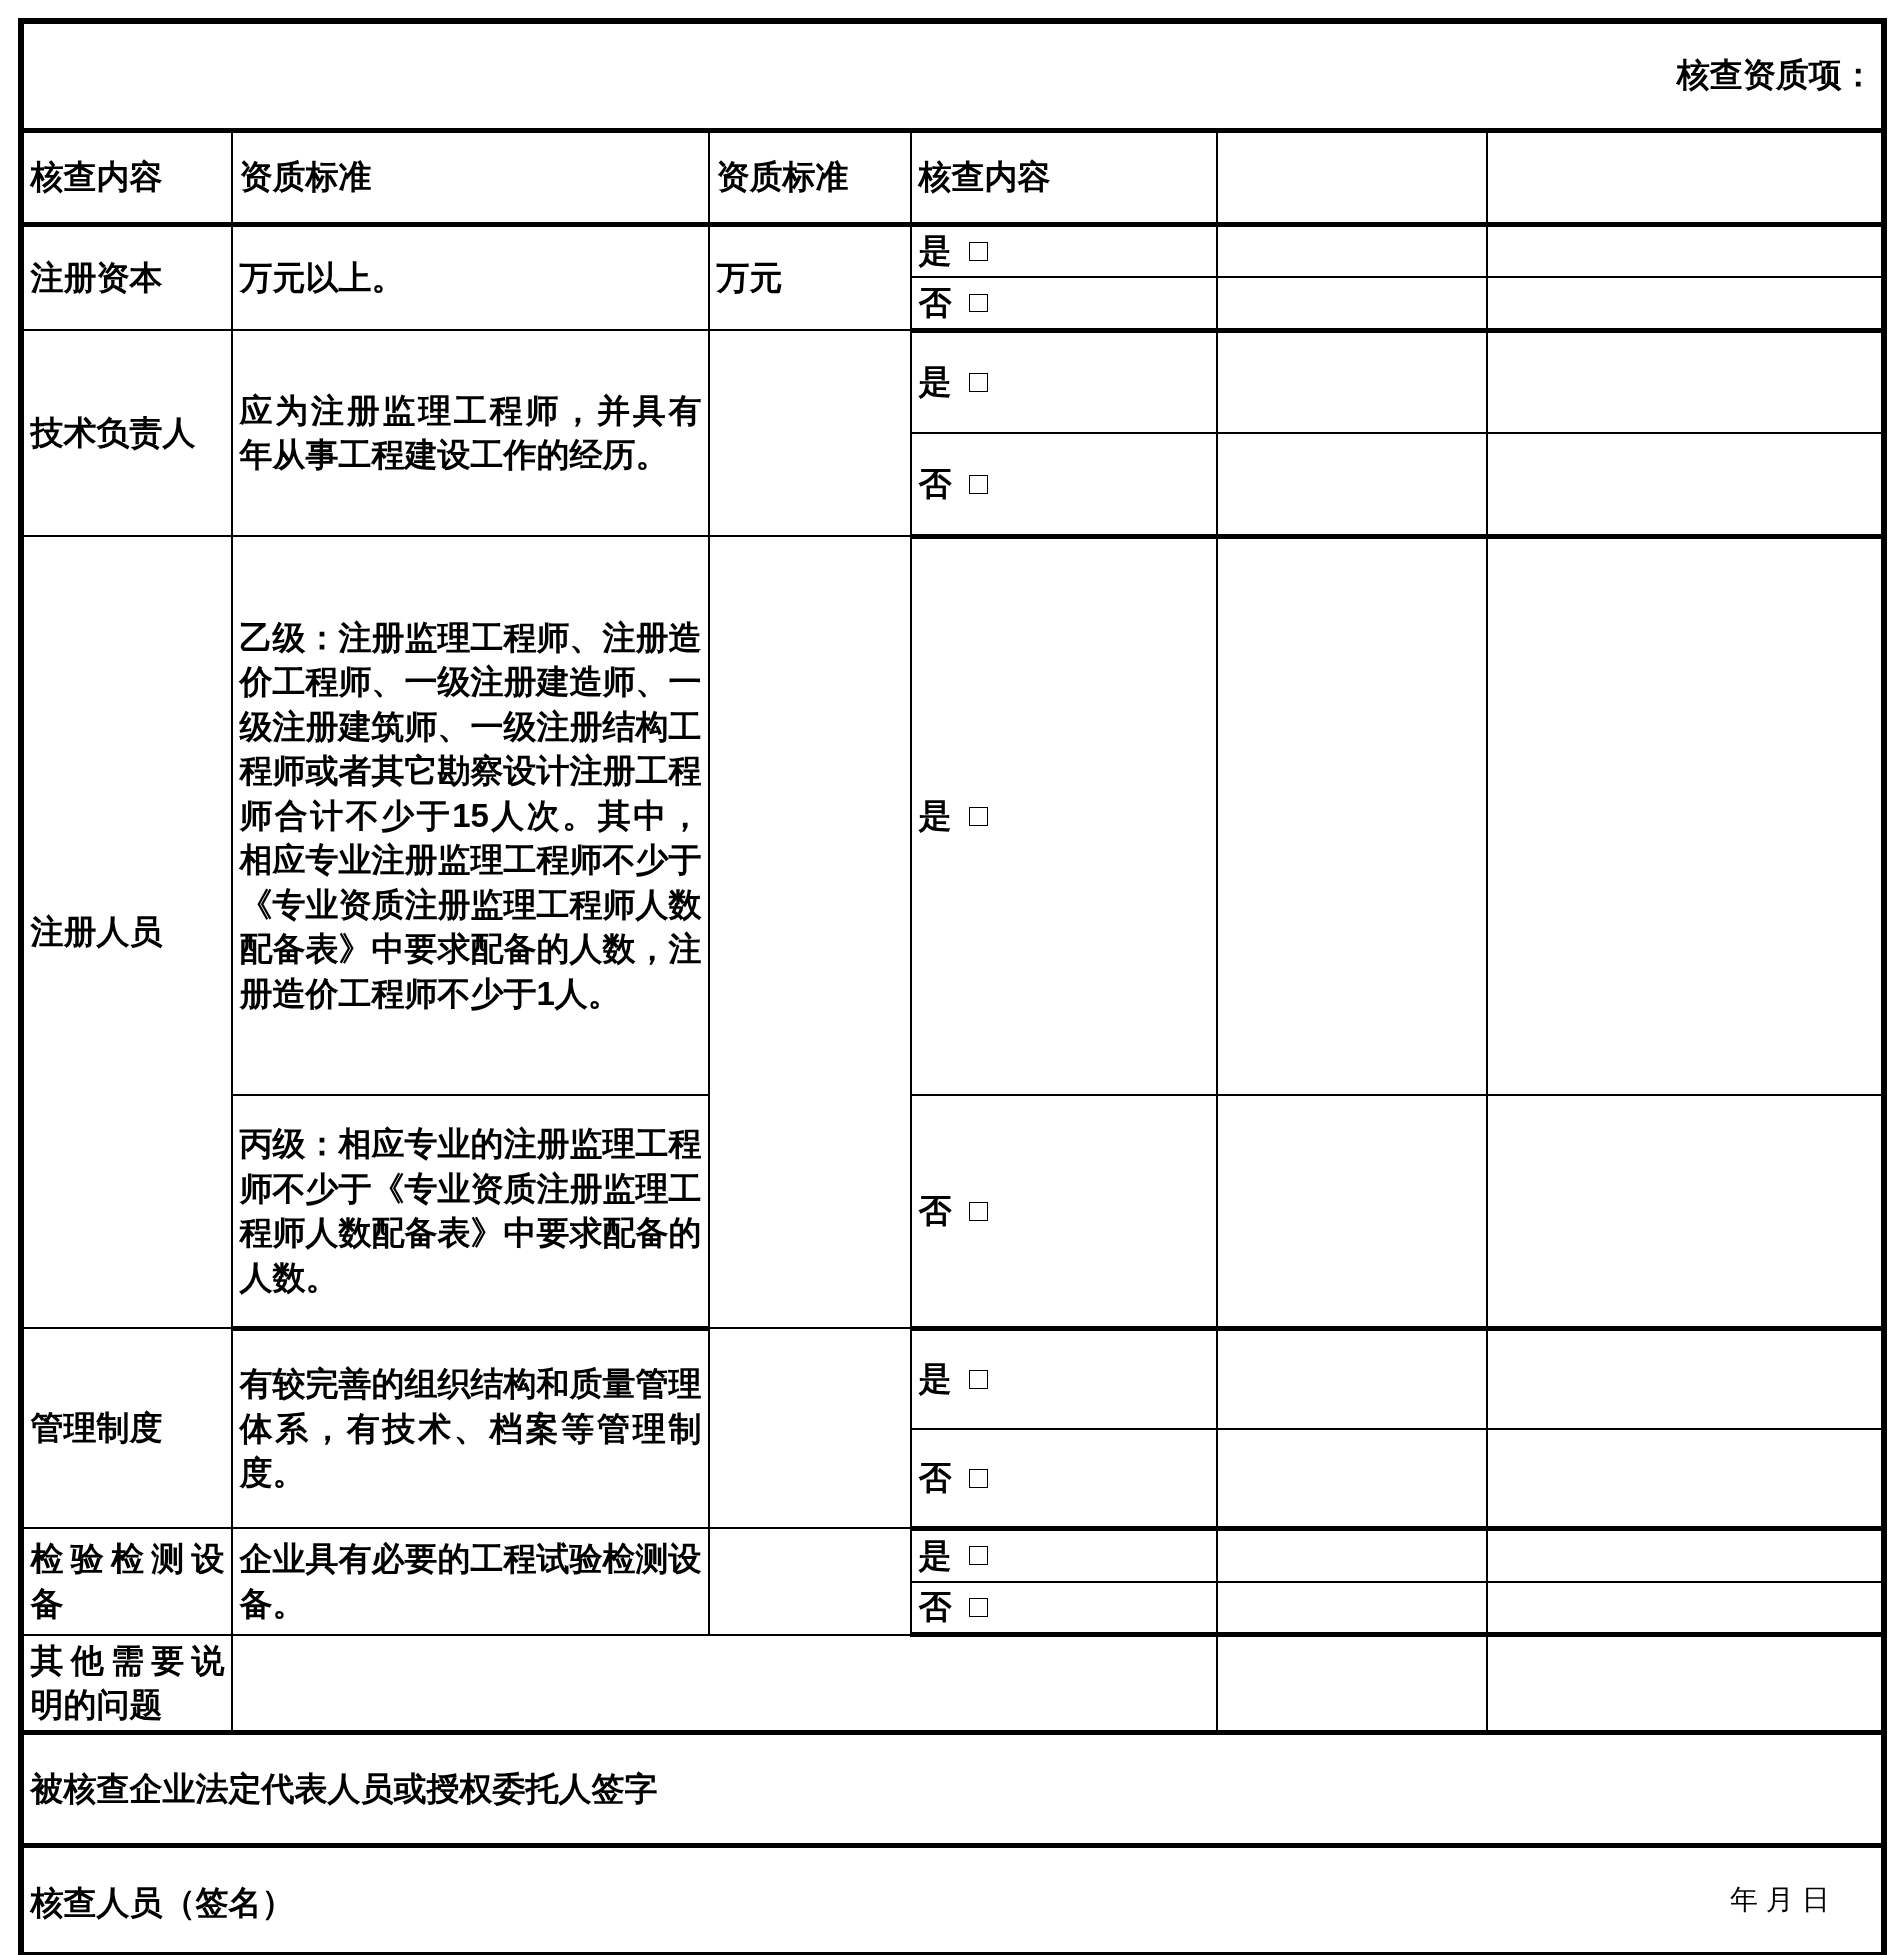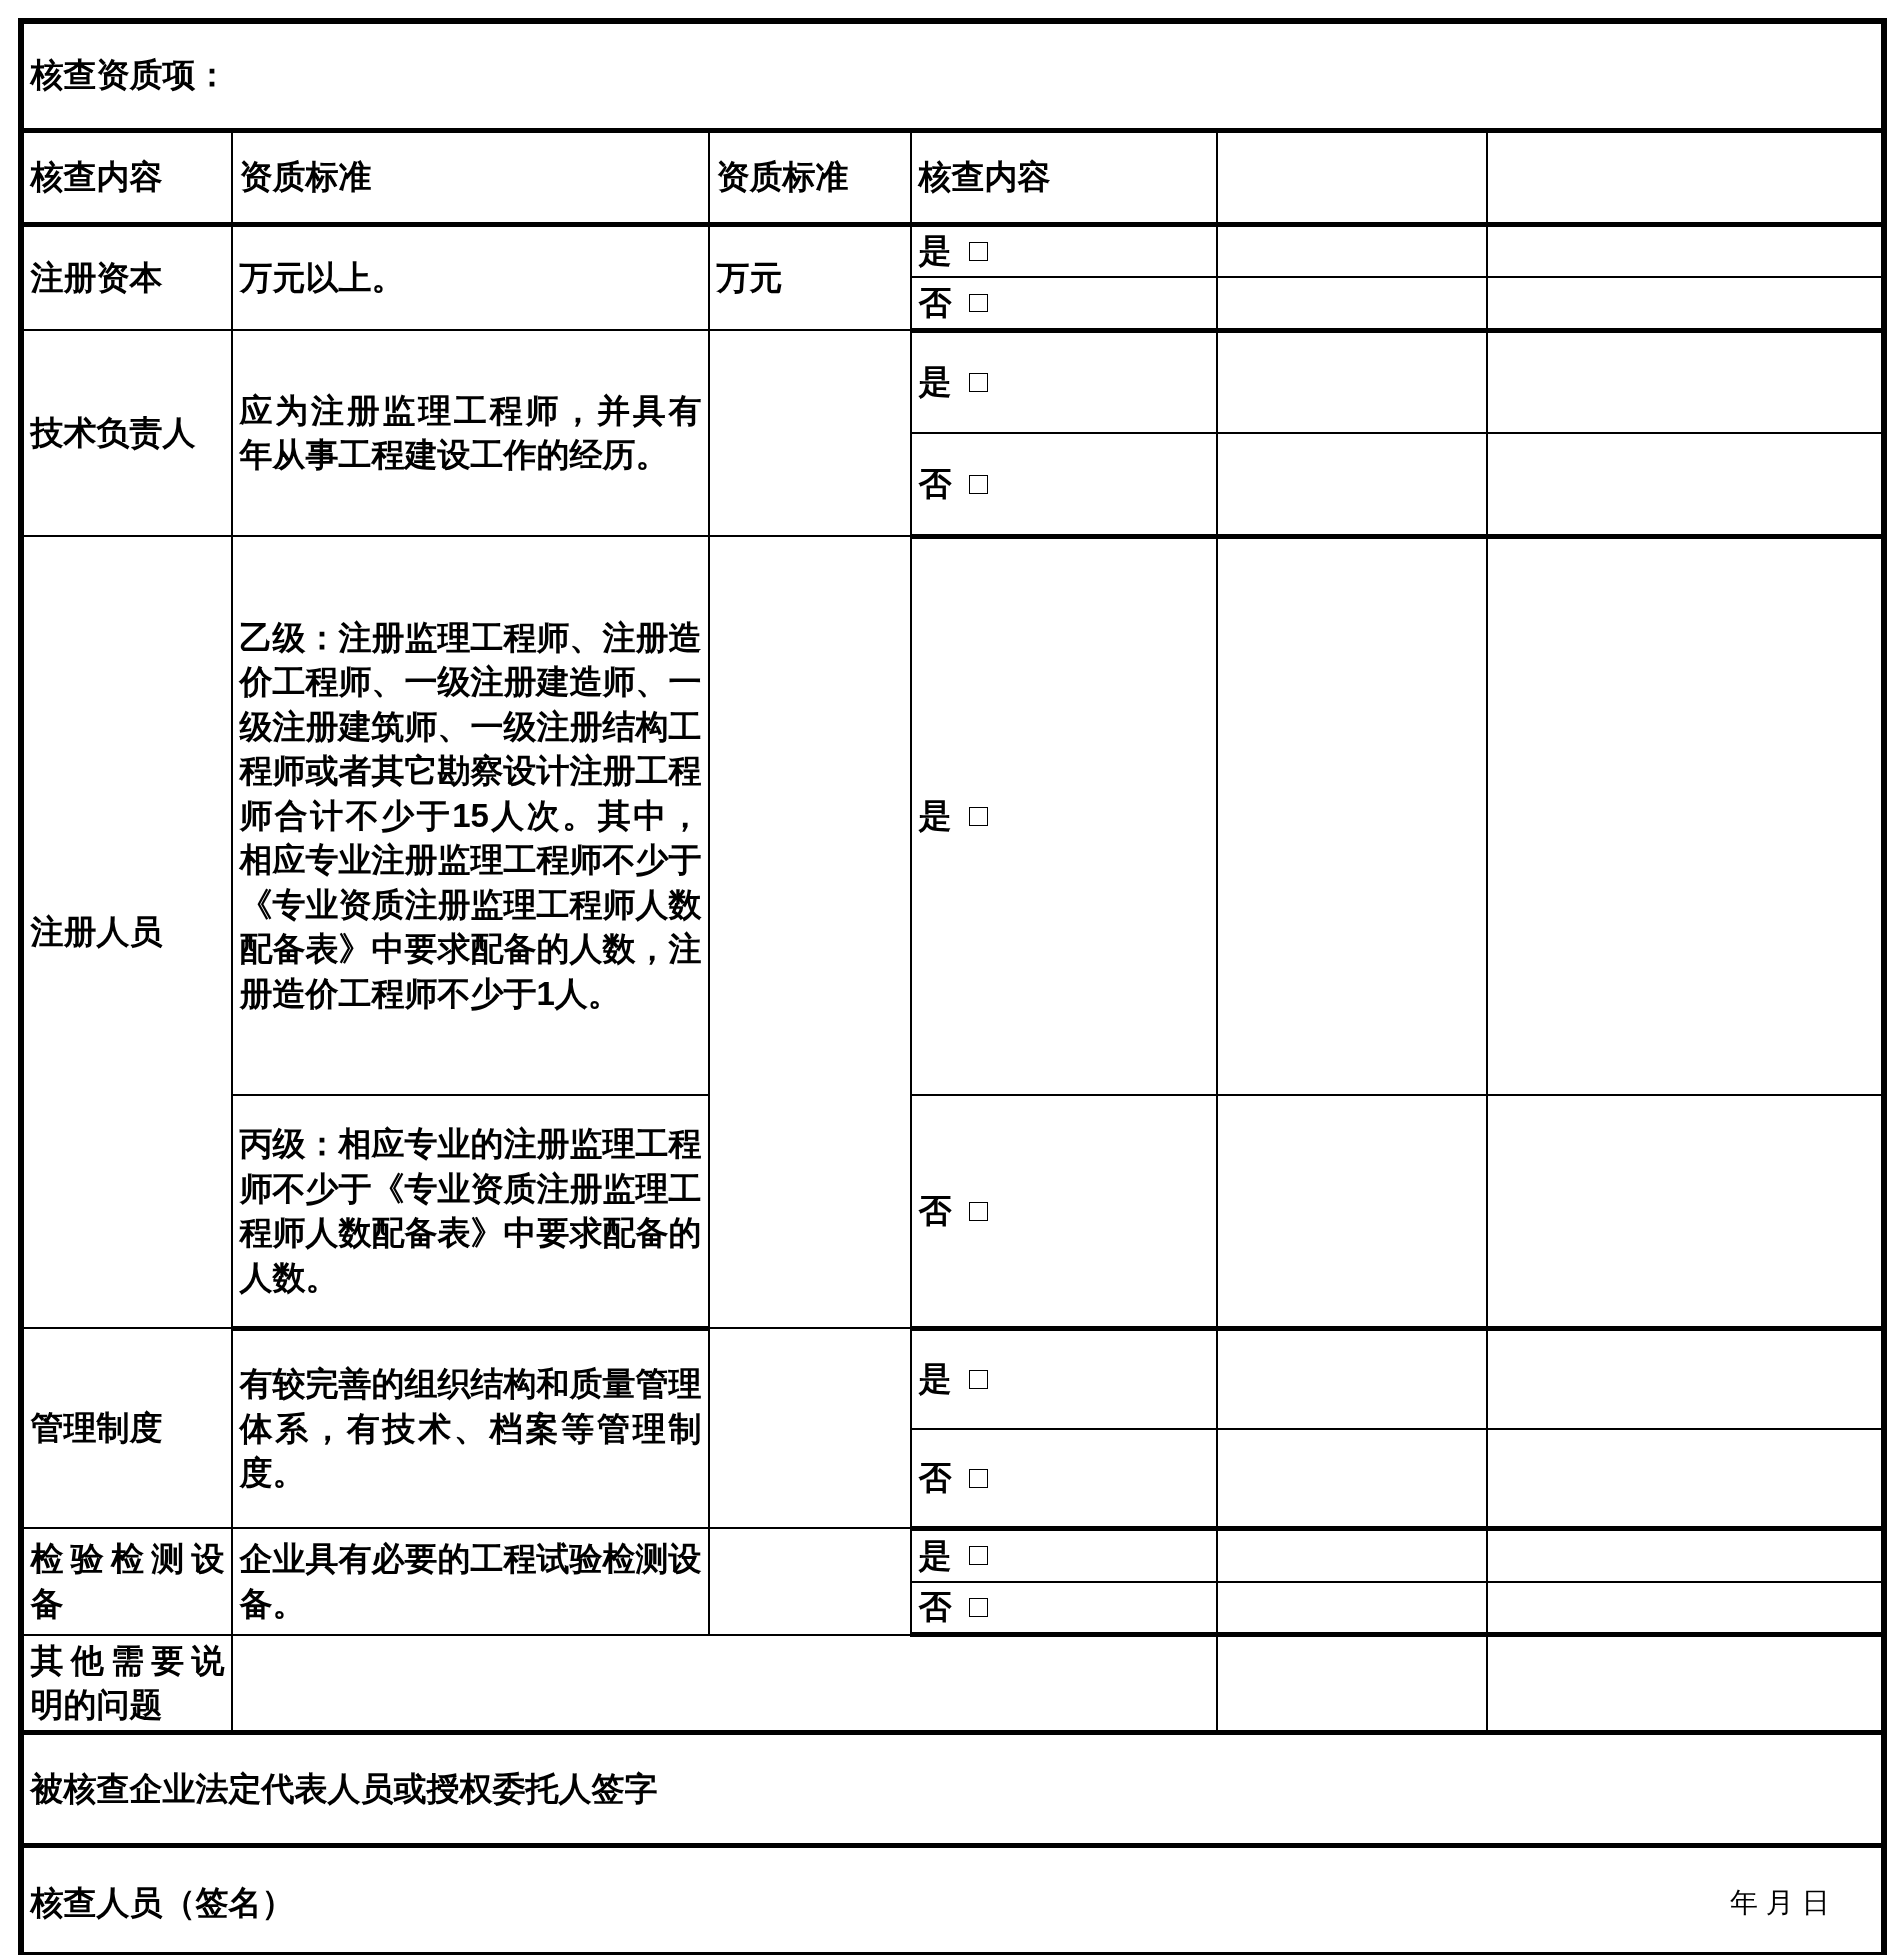--- a/index.html
+++ b/index.html
@@ -24,23 +24,23 @@
   td.leftpad { text-align:left; padding-left:7.7px; }
   td.std { text-align:justify; line-height:1.42; padding:5.1px 6.4px; }
   td.labelwrap { text-align:justify; line-height:1.45; padding:2.6px 3.8px;margin-top:28px; }
   td.situation { text-align:left; padding-right:5.1px; }
   td.yn { text-align:left; padding-left:7.7px; }
   .ynwrap { display:flex; align-items:center; }
   .box {
     display:inline-block; width:16.7px; height:16.7px;
     border:1.9px solid #000; margin-left:18px; background:#fff; flex:0 0 auto;
   }
-  .footflex { display:flex; justify-content:space-between; align-items:center; padding-right:45px;margin-top:6px; }
+  .footflex { display:flex; justify-content:space-between; padding-right:45px;margin-top:6px; }
   .date { font-weight:400; font-size:28px; white-space:pre; }
-  .title-cell { text-align:left; padding-left:7.7px; }
+  .title-cell { text-align:right; padding-left:7.7px; }
 </style>
 </head>
 <body>
 
 <div class="page">
   <table class="doc">
     <colgroup>
       <col style="width:211px">
         <col style="width:477px">
         <col style="width:202px">

